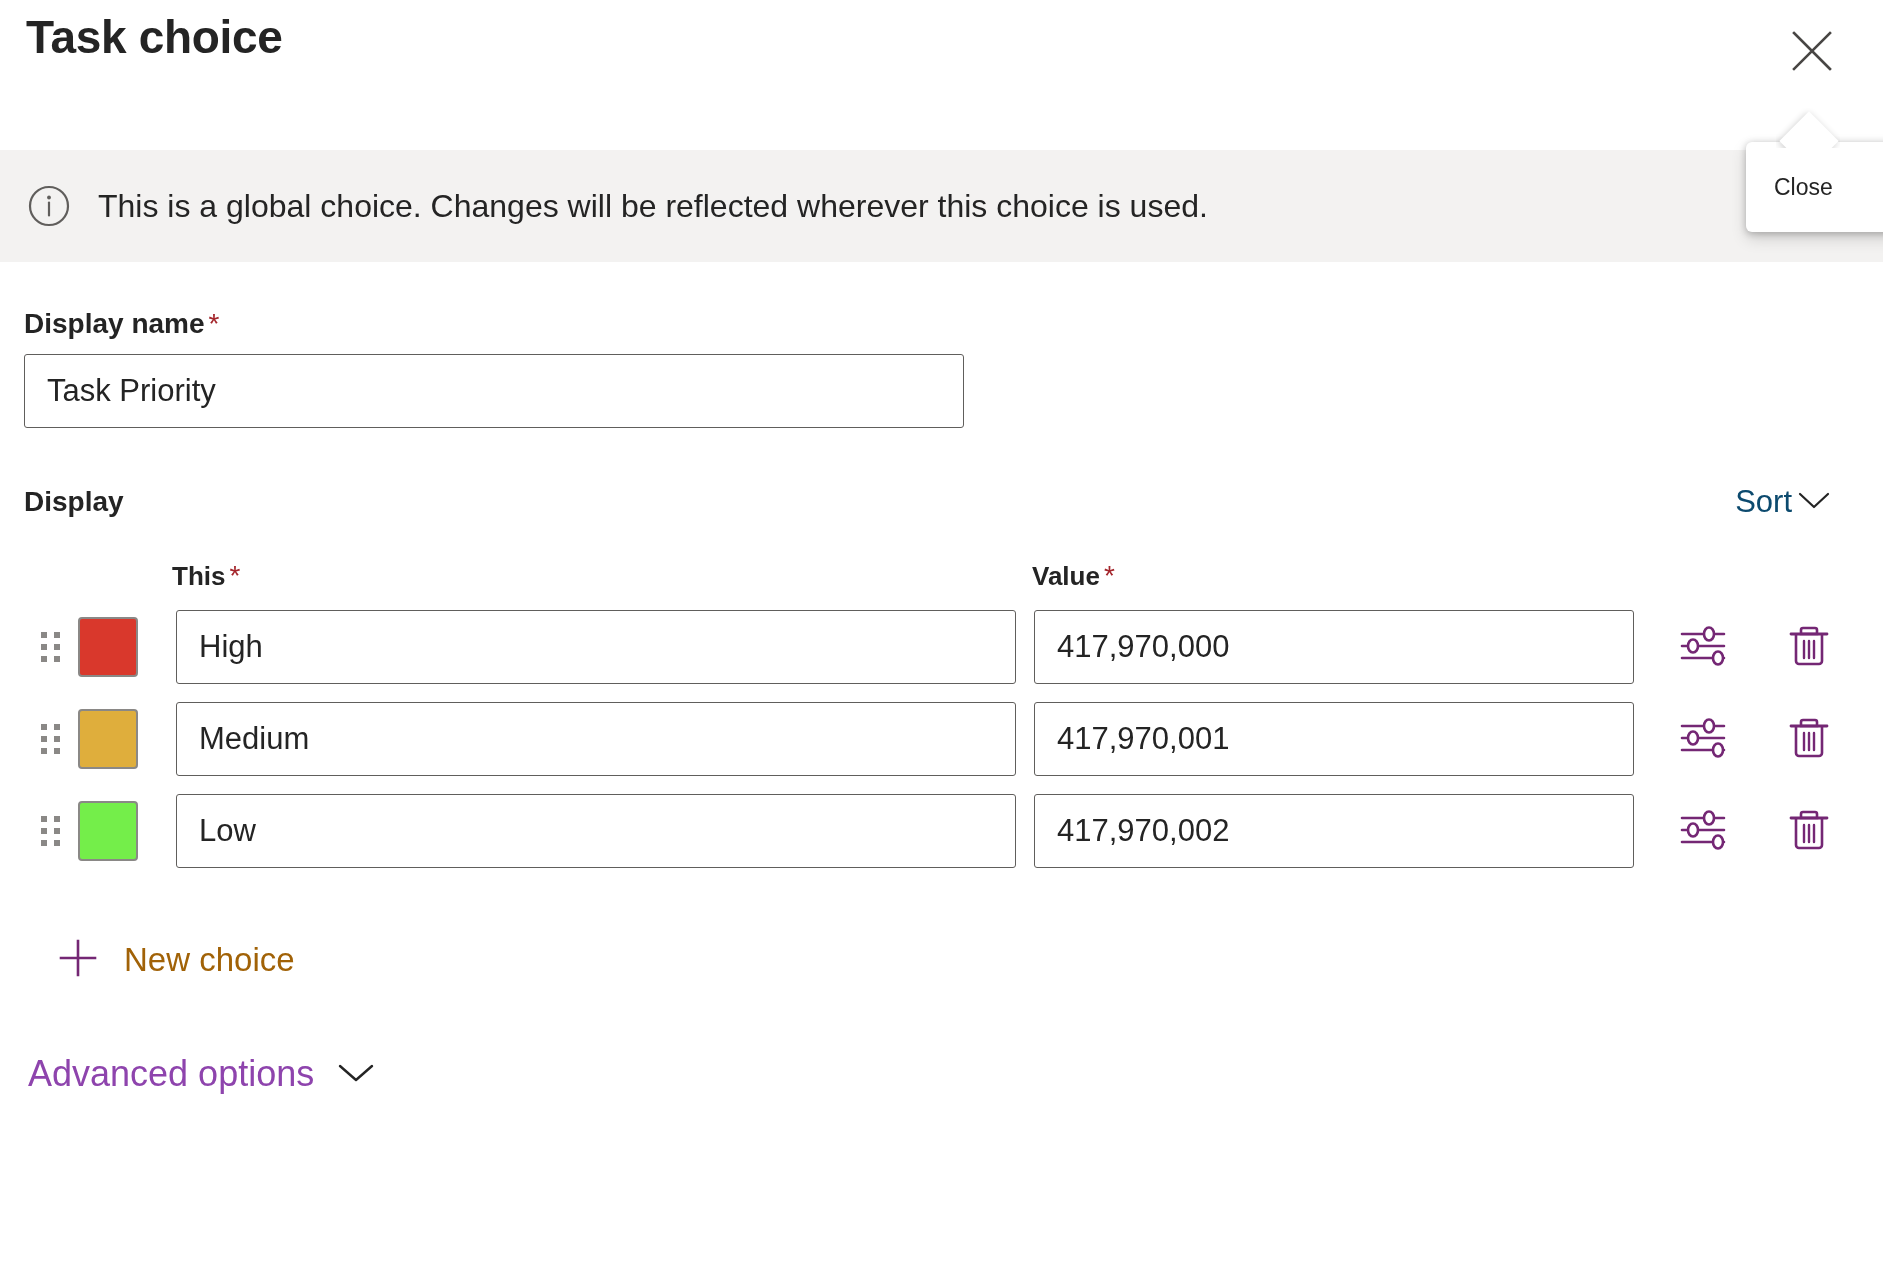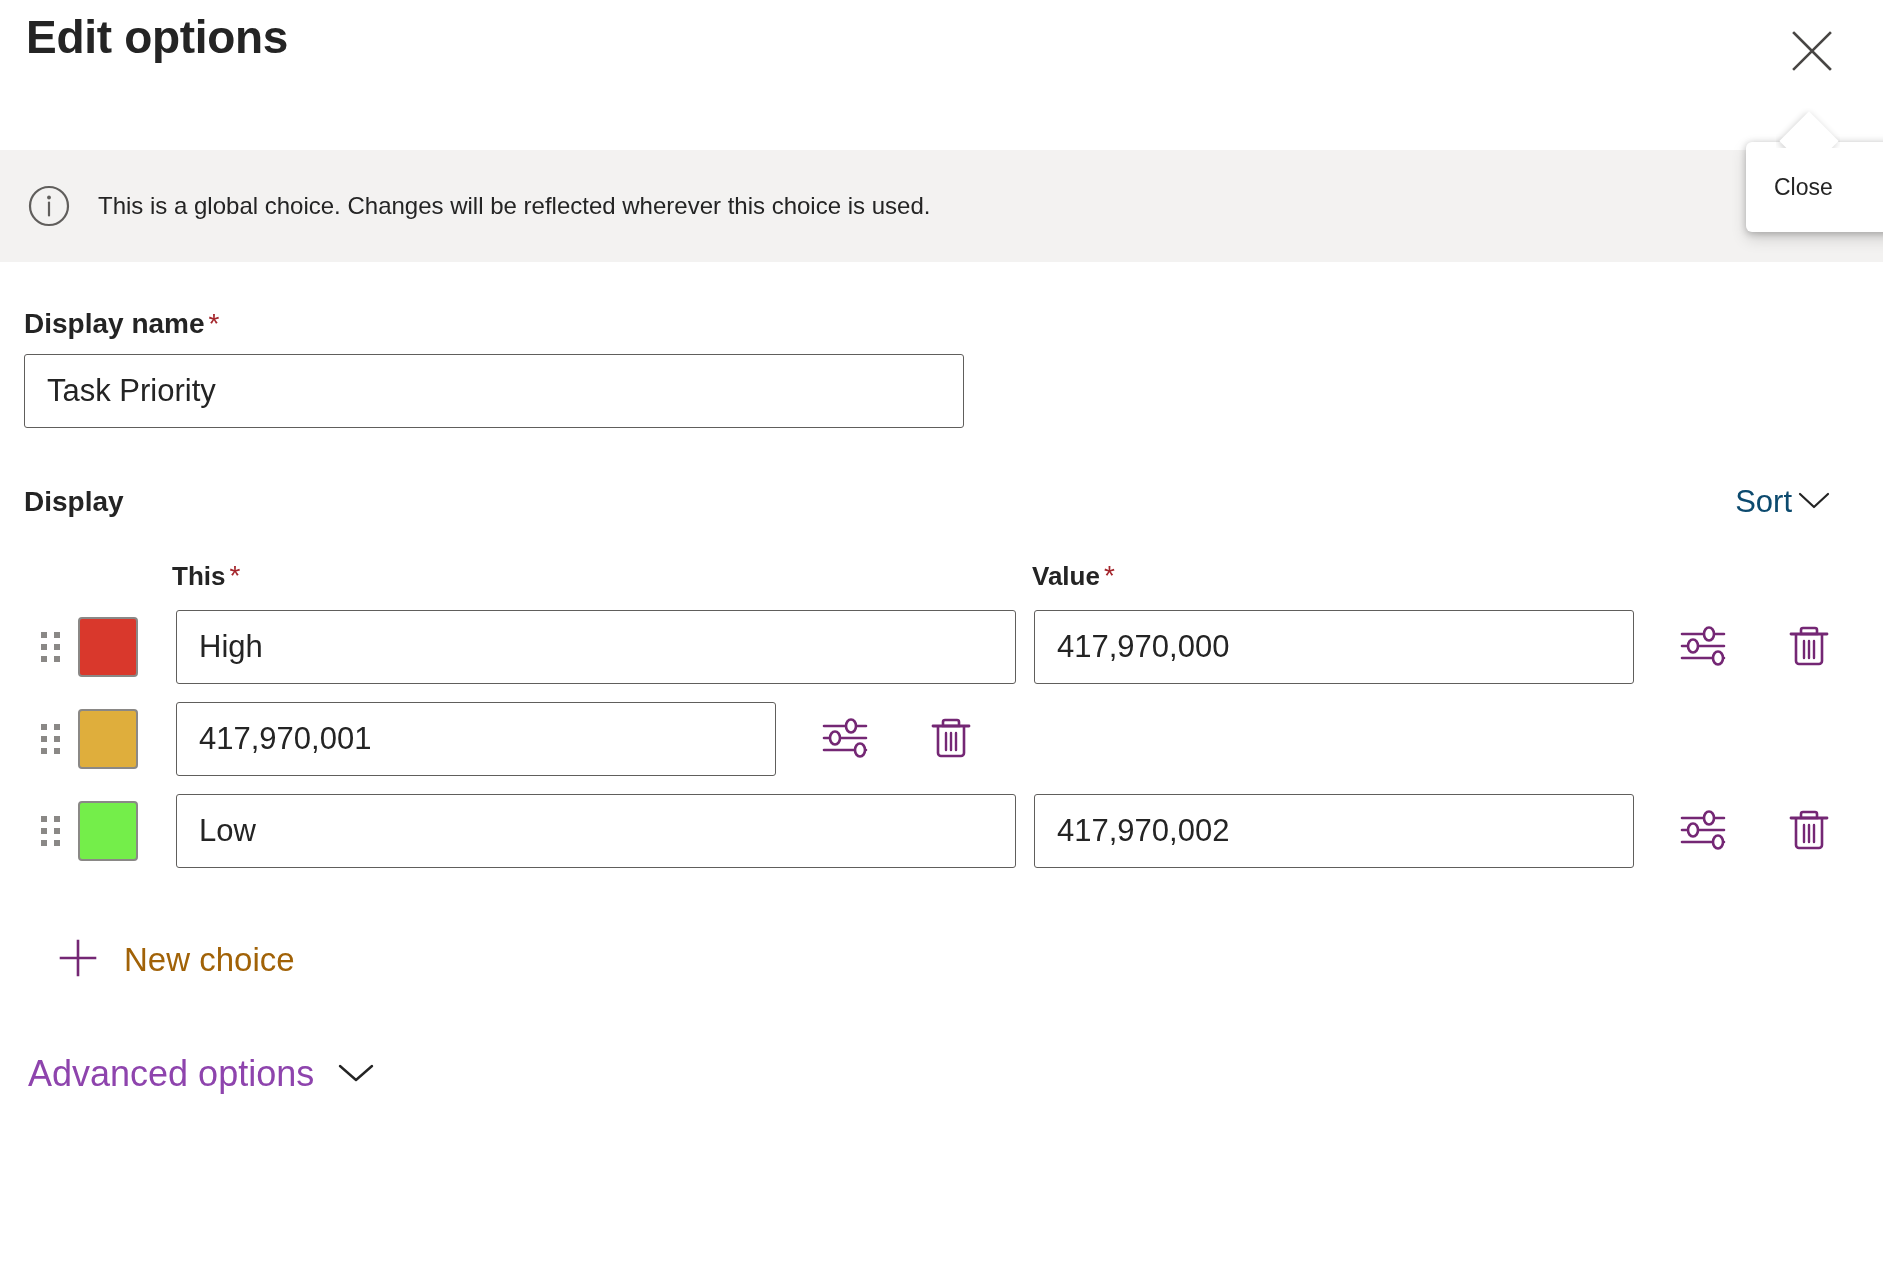--- a/index.html
+++ b/index.html
@@ -104,21 +104,21 @@
   .info-icon {
     width: 46px;
     height: 46px;
     flex: 0 0 46px;
     margin-right: 26px;
     display: flex;
     align-items: center;
     justify-content: center;
   }
   .info-text {
-    font-size: 24px;
+    font-size: 32px;
     color: #242424;
     line-height: 1.2;
   }
 
   
   .panel-body {
     padding: 0 24px;
     box-sizing: border-box;
   }
 
@@ -263,21 +263,21 @@
   }
   .advanced-label {
     font-size: 36px;
     color: #8e44ad;
   }
 </style>
 </head>
 <body>
 
 <div class="panel-header">
-  <div class="panel-title">Edit options</div>
+  <div class="panel-title">Task choice</div>
 
   <button class="close-button" aria-label="Close">
     <span>
       <svg width="48" height="48" viewBox="0 0 48 48">
         <path d="M6 6 L42 42 M42 6 L6 42" stroke="#484644" stroke-width="2.6" fill="none" stroke-linecap="square"></path>
       </svg>
     </span>
   </button>
 </div>
 
@@ -374,20 +374,21 @@
       <svg width="24" height="38" viewBox="0 0 24 38">
         <rect x="2" y="4" width="6" height="6" fill="#8a8886"></rect>
         <rect x="15" y="4" width="6" height="6" fill="#8a8886"></rect>
         <rect x="2" y="16" width="6" height="6" fill="#8a8886"></rect>
         <rect x="15" y="16" width="6" height="6" fill="#8a8886"></rect>
         <rect x="2" y="28" width="6" height="6" fill="#8a8886"></rect>
         <rect x="15" y="28" width="6" height="6" fill="#8a8886"></rect>
       </svg>
     </span>
     <span class="color-swatch" style="background: rgb(223, 174, 60);"></span>
+    <input class="text-input label-input" type="text" value="Medium" style="">
     <input class="text-input value-input" type="text" value="417,970,001" style="">
     <div class="row-actions">
       <button class="icon-button">
         <span>
           <svg width="50" height="50" viewBox="0 0 50 50">
             <path d="M4 13 H46 M4 25 H46 M4 37 H46" stroke="#742774" stroke-width="2.6" stroke-linecap="round"></path>
             <ellipse cx="31" cy="13" rx="5" ry="6.5" fill="#ffffff" stroke="#742774" stroke-width="2.6"></ellipse>
             <ellipse cx="15" cy="25" rx="5" ry="6.5" fill="#ffffff" stroke="#742774" stroke-width="2.6"></ellipse>
             <ellipse cx="40" cy="37" rx="5" ry="6.5" fill="#ffffff" stroke="#742774" stroke-width="2.6"></ellipse>
           </svg>

